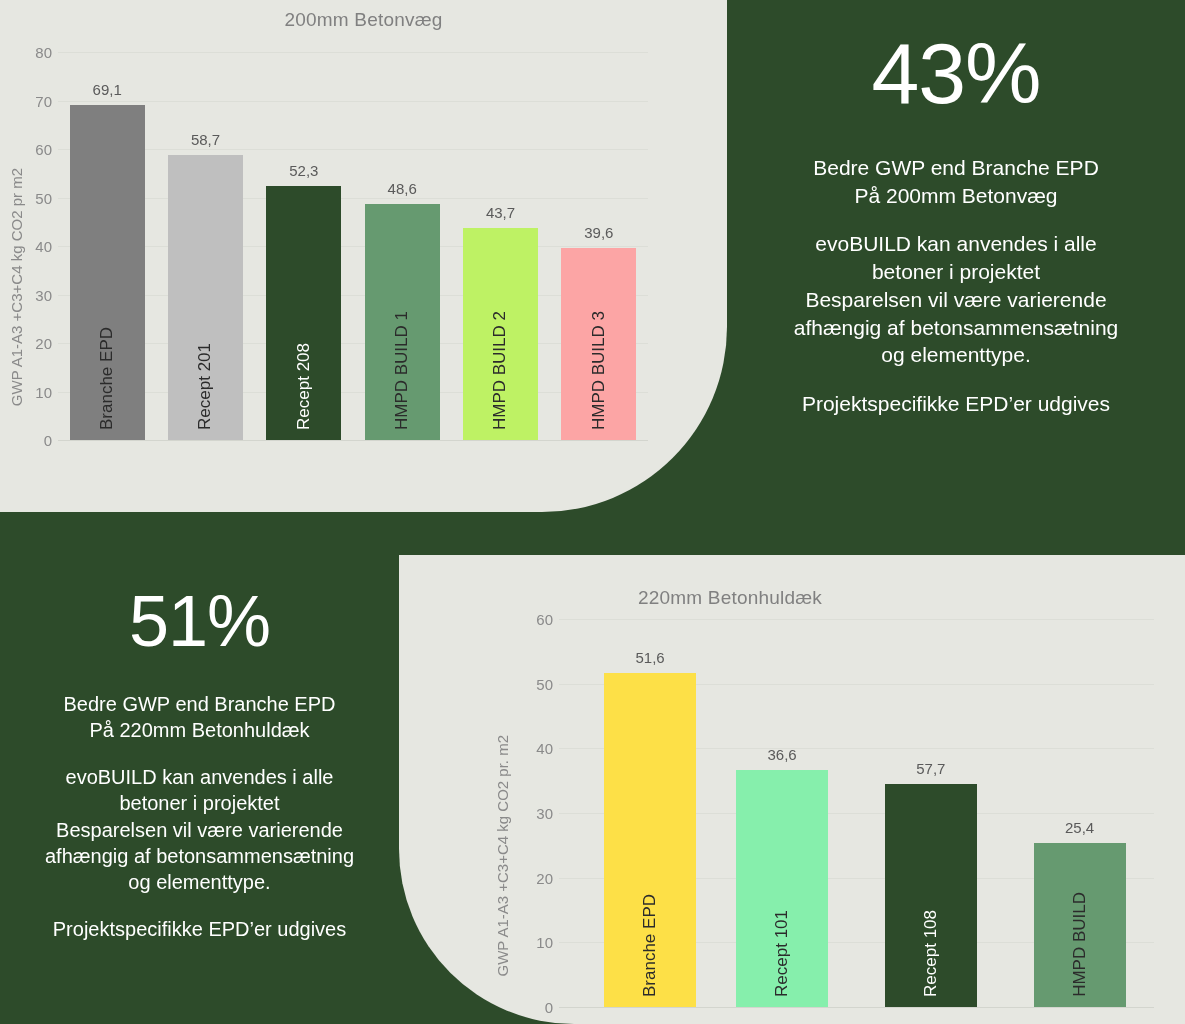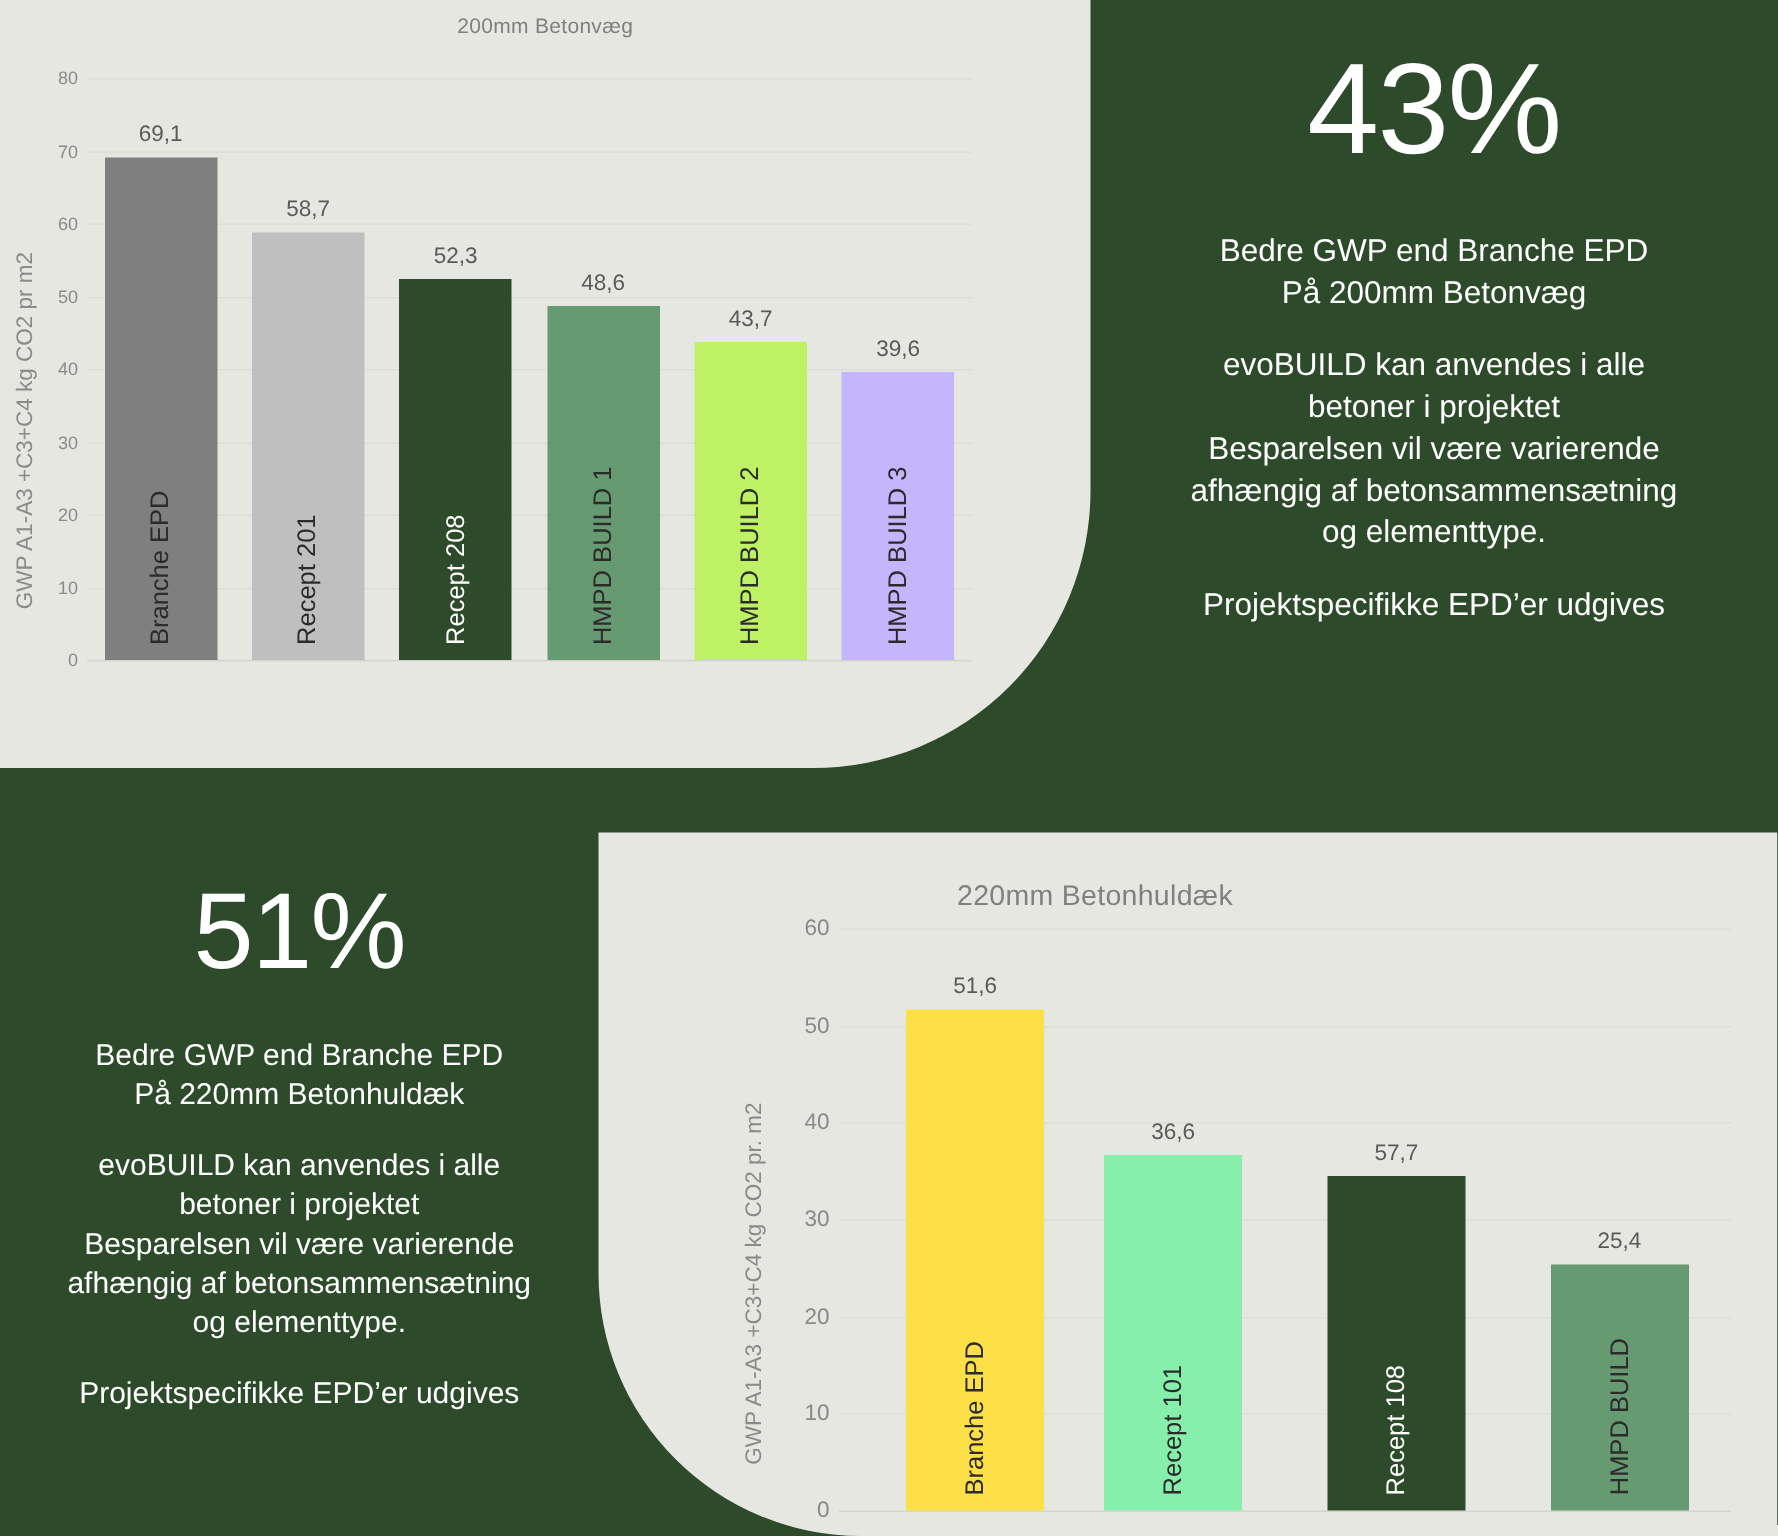--- a/index.html
+++ b/index.html
@@ -55,26 +55,26 @@
     color:#2b2b2b;
   }
   .bar-cat.light{color:#ffffff;}
   .bar-val{
     position:absolute;width:200%;left:-50%;text-align:center;
     color:#5a5a5a;white-space:nowrap;
   }
 
   
   #chart-top{left:0;top:0;width:727px;height:512px;}
-  #chart-top .chart-title{top:9px;font-size:14px;}
+  #chart-top .chart-title{top:9px;font-size:19px;}
   #chart-top .ylabel{
     left:8px;top:168px;font-size:15px;
   }
   #chart-top .plot{left:58px;top:52px;width:590px;height:388px;}
-  #chart-top .ytick{font-size:12px;width:52px;left:-58px;text-align:right;}
+  #chart-top .ytick{font-size:15px;width:52px;left:-58px;text-align:right;}
   #chart-top .bar-cat{font-size:17px;}
   #chart-top .bar-val{font-size:15px;top:-24px;}
 
   
   #chart-bottom{left:399px;top:555px;width:662px;height:469px;}
   #chart-bottom .chart-title{top:32px;font-size:19px;}
   #chart-bottom .ylabel{
     left:95px;top:180px;font-size:15px;
   }
   #chart-bottom .plot{left:160px;top:64px;width:595px;height:388px;}
@@ -146,21 +146,21 @@
             <div class="bar-cat light">Recept 208</div>
           </div>
           <div class="bar" style="left: 306.8px; width: 74.7333px; height: 235.71px; background: rgb(102, 154, 112);">
             <div class="bar-val">48,6</div>
             <div class="bar-cat">HMPD BUILD 1</div>
           </div>
           <div class="bar" style="left: 405.133px; width: 74.7333px; height: 211.945px; background: #bef264;">
             <div class="bar-val">43,7</div>
             <div class="bar-cat">HMPD BUILD 2</div>
           </div>
-          <div class="bar" style="left: 503.467px; width: 74.7333px; height: 192.06px; background: #c4b5fd;">
+          <div class="bar" style="left: 503.467px; width: 74.7333px; height: 192.06px; background: #fca5a5;">
             <div class="bar-val">39,6</div>
             <div class="bar-cat">HMPD BUILD 3</div>
           </div>
         </div>
     </div>
   </div>
 
   <div id="callout-top" class="callout">
     <div class="pct">43%</div>
     <div class="block">

